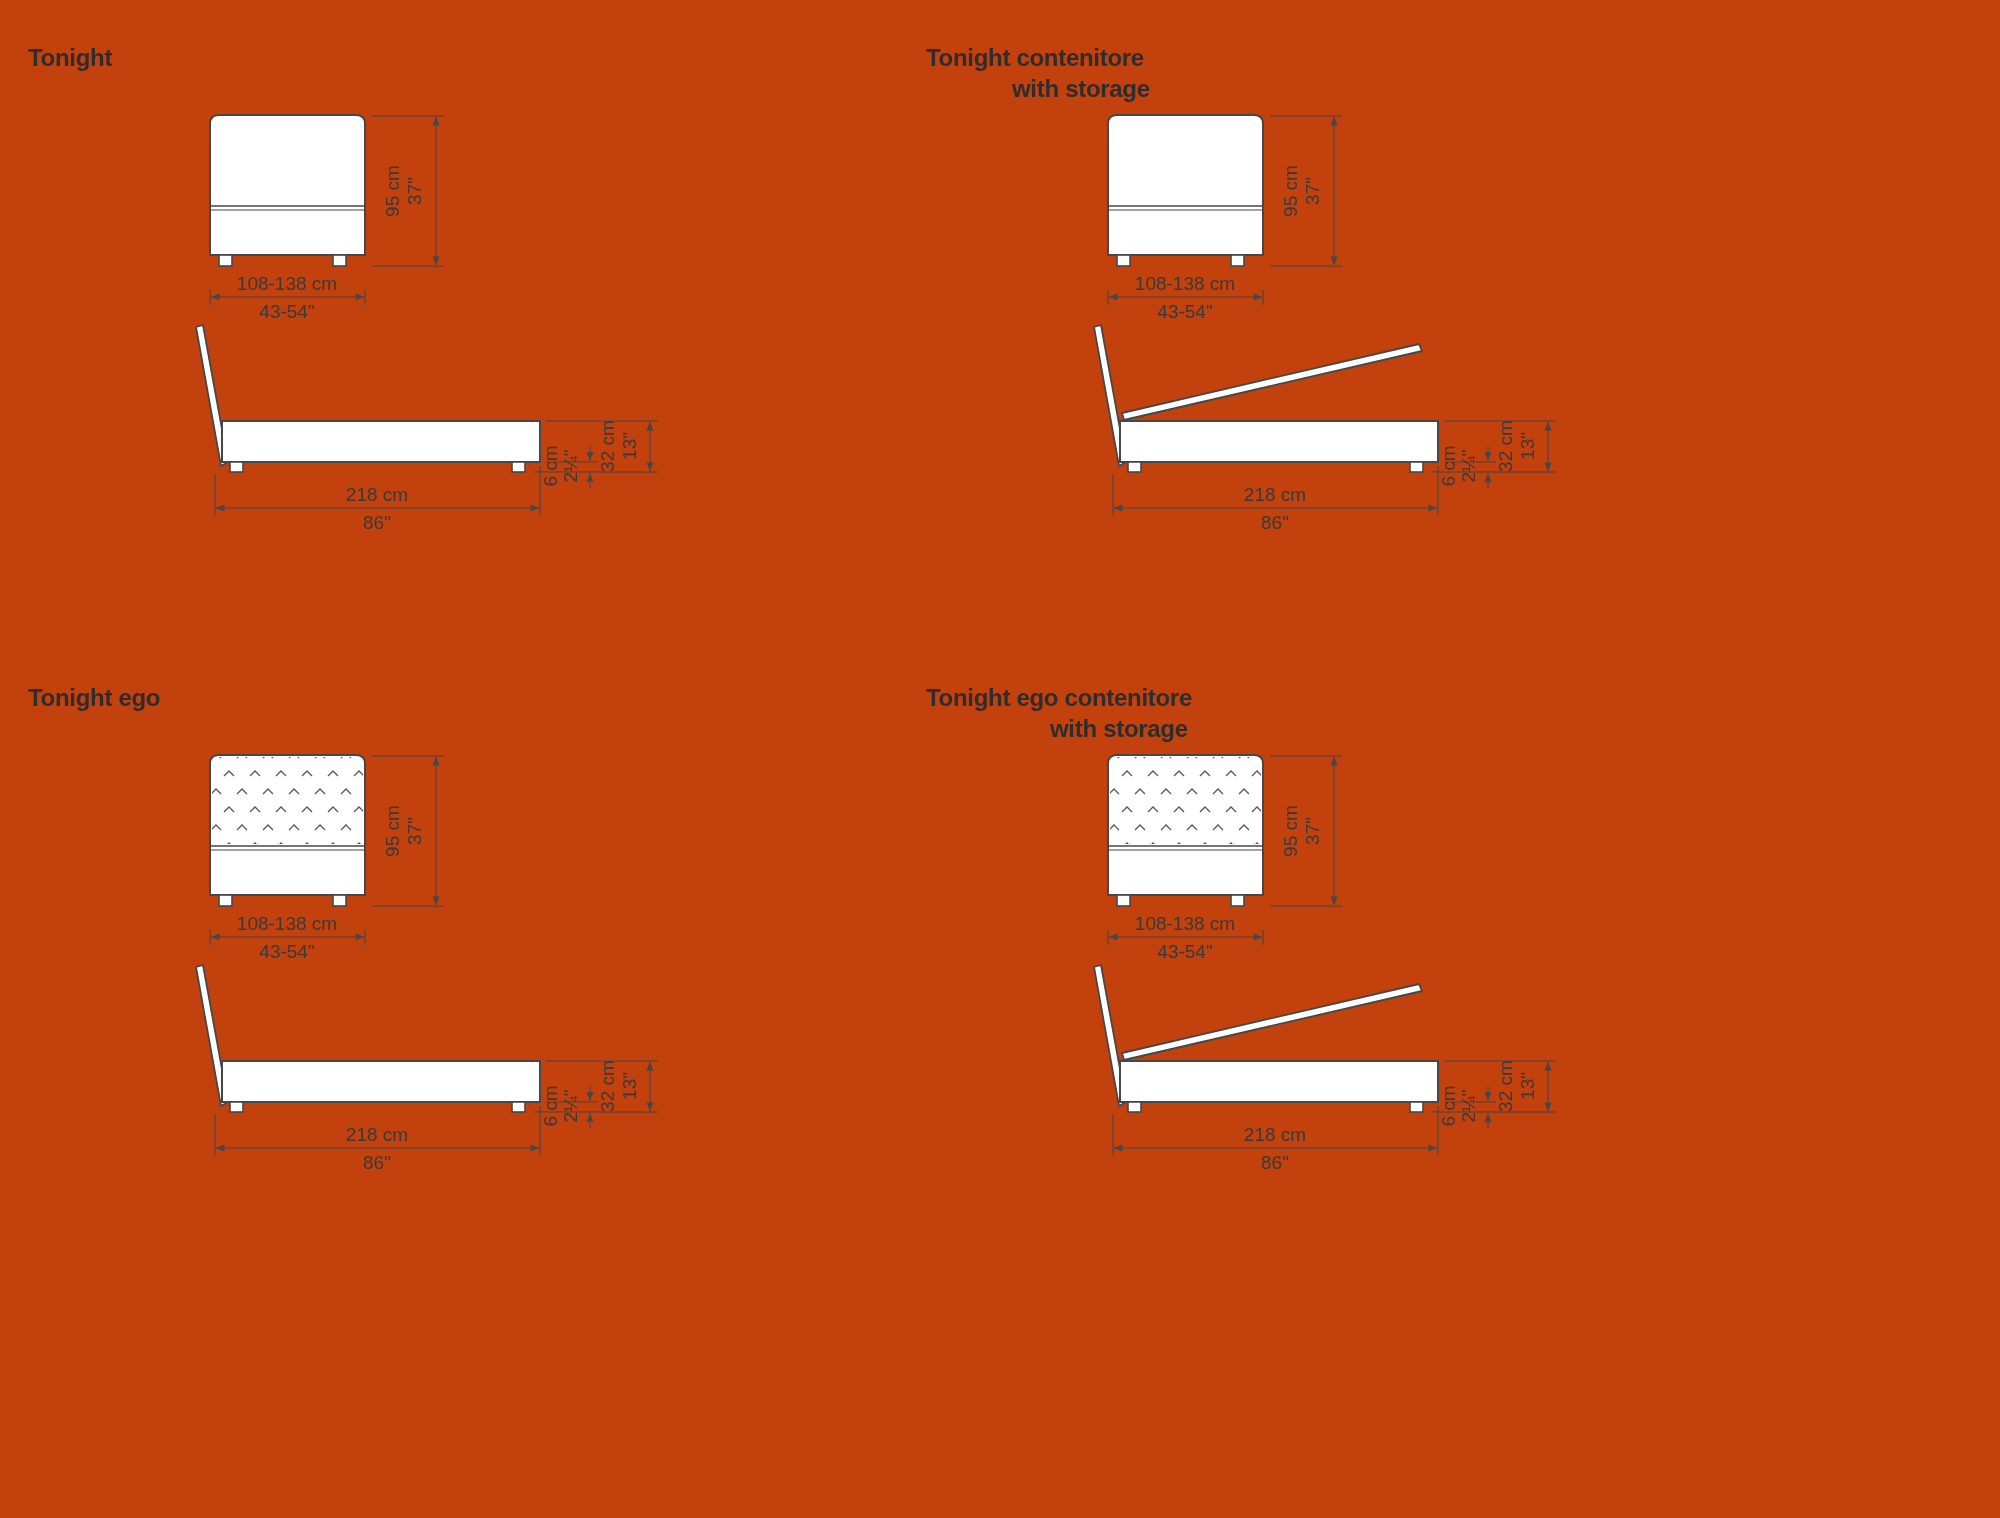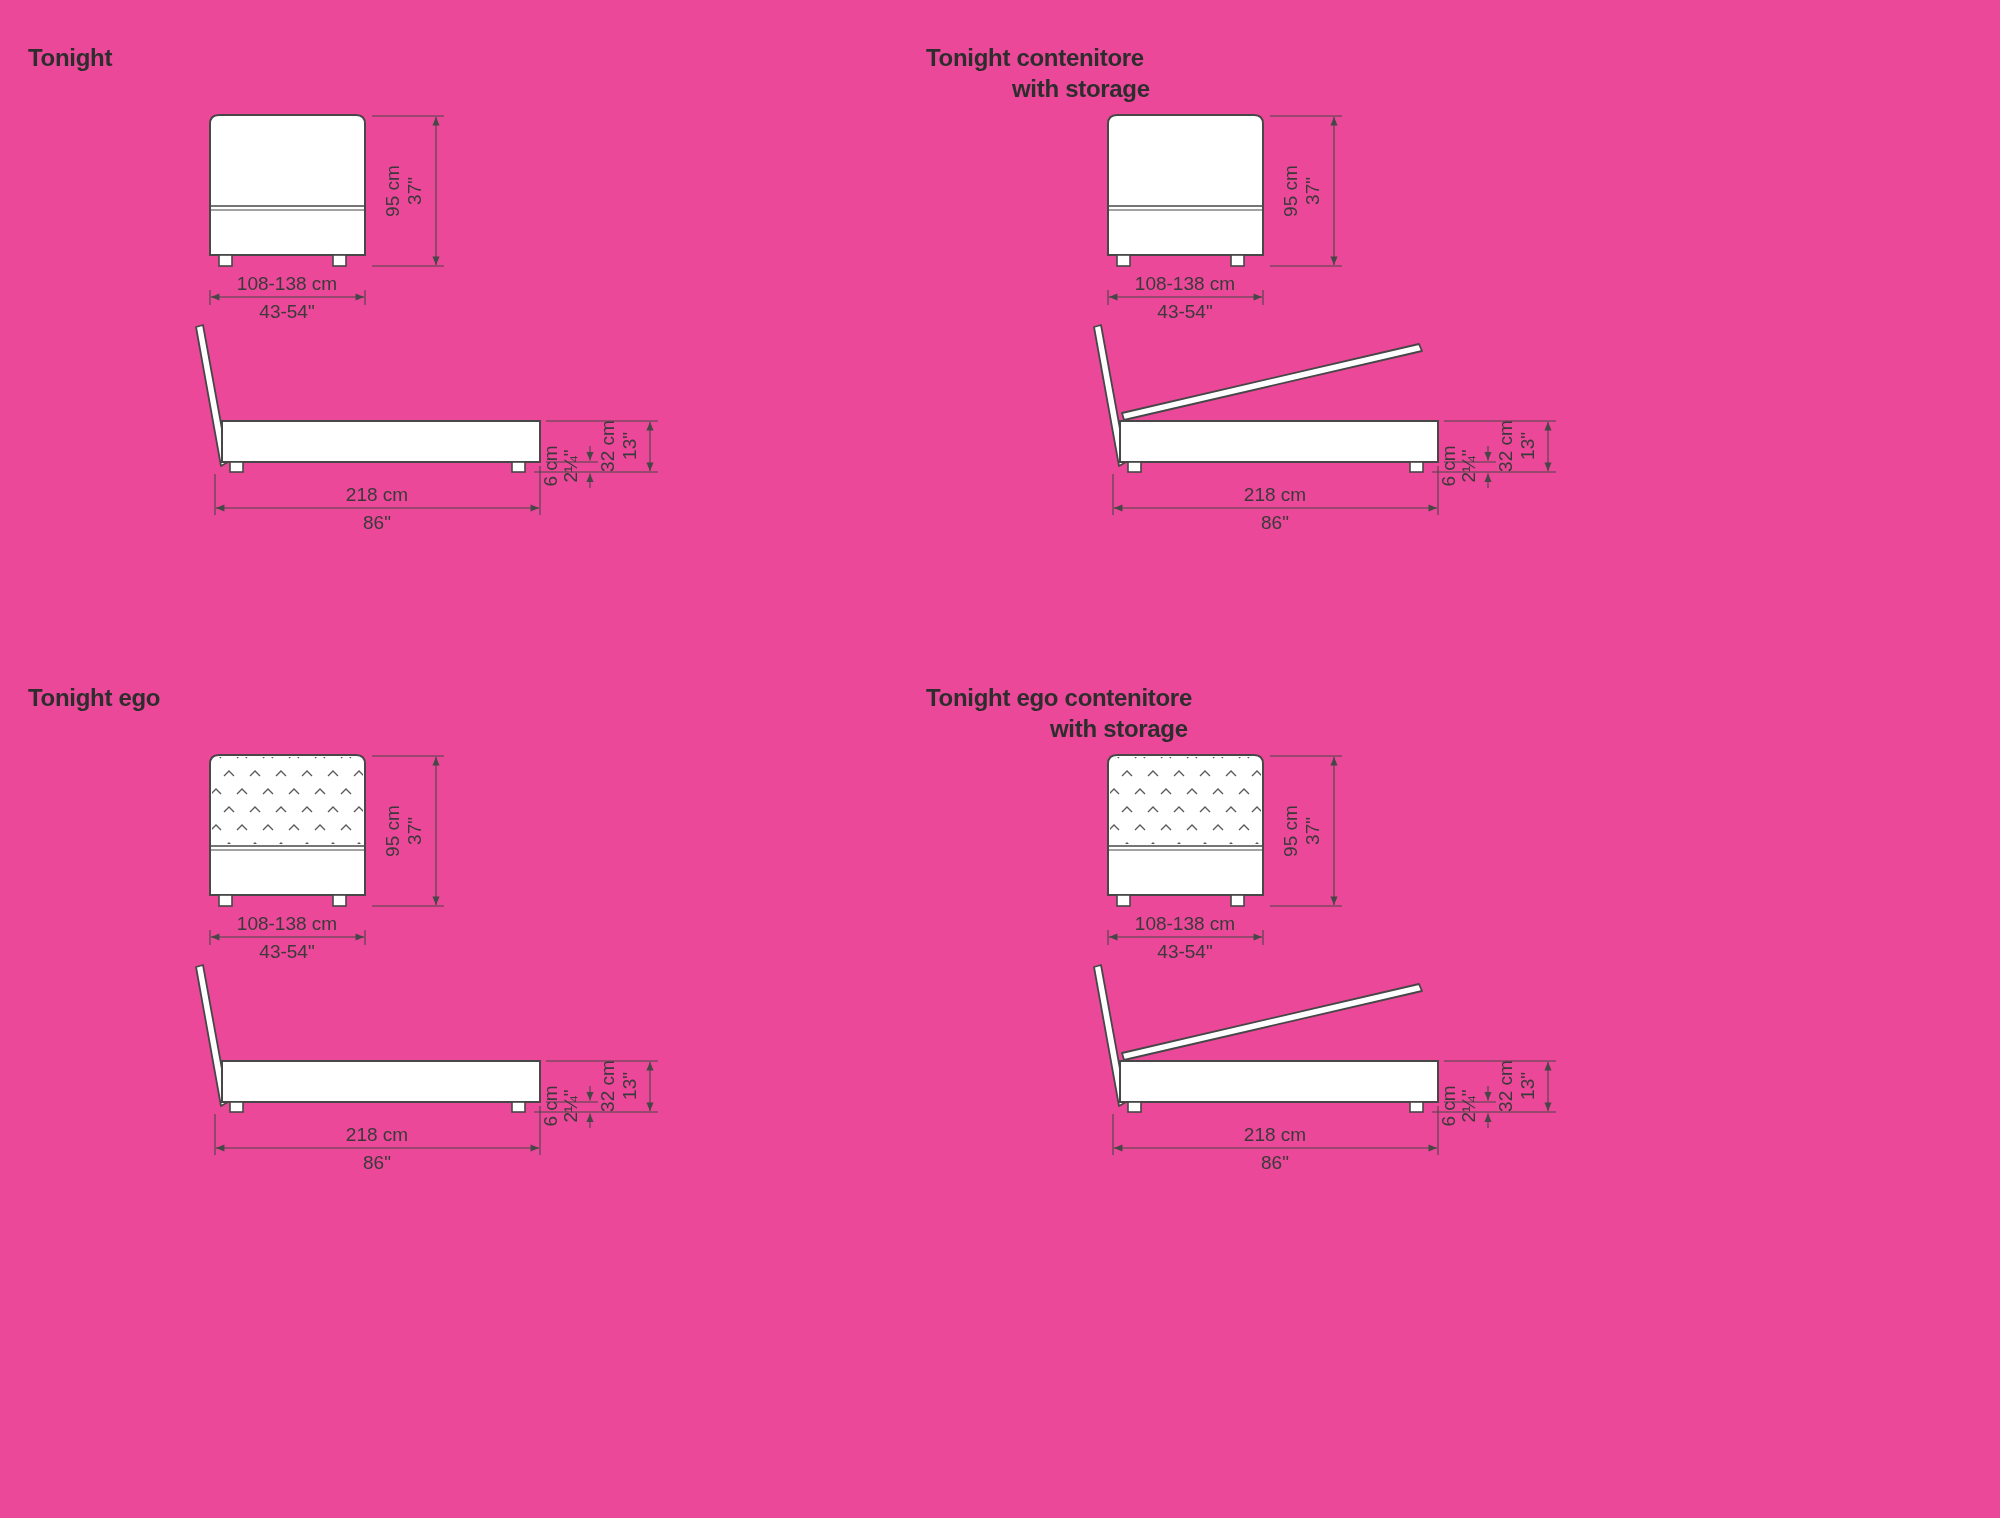--- a/index.html
+++ b/index.html
@@ -1,20 +1,20 @@
 <!DOCTYPE html>
 <html><head>
 <meta charset="utf-8">
 <style>
   html, body { margin: 0; padding: 0; background: #ffffff; }
   #sheet {
     position: relative;
     width: 2000px;
     height: 1518px;
-    background: #ec4899;
+    background: #c2410c;
     font-family: "Liberation Sans", sans-serif;
   }
   svg text { user-select: none; }
   .title {
     font-family: "Liberation Sans", sans-serif;
     font-weight: 700;
     font-size: 24px;
     letter-spacing: -0.3px;
     fill: #2d2d2d;
   }

